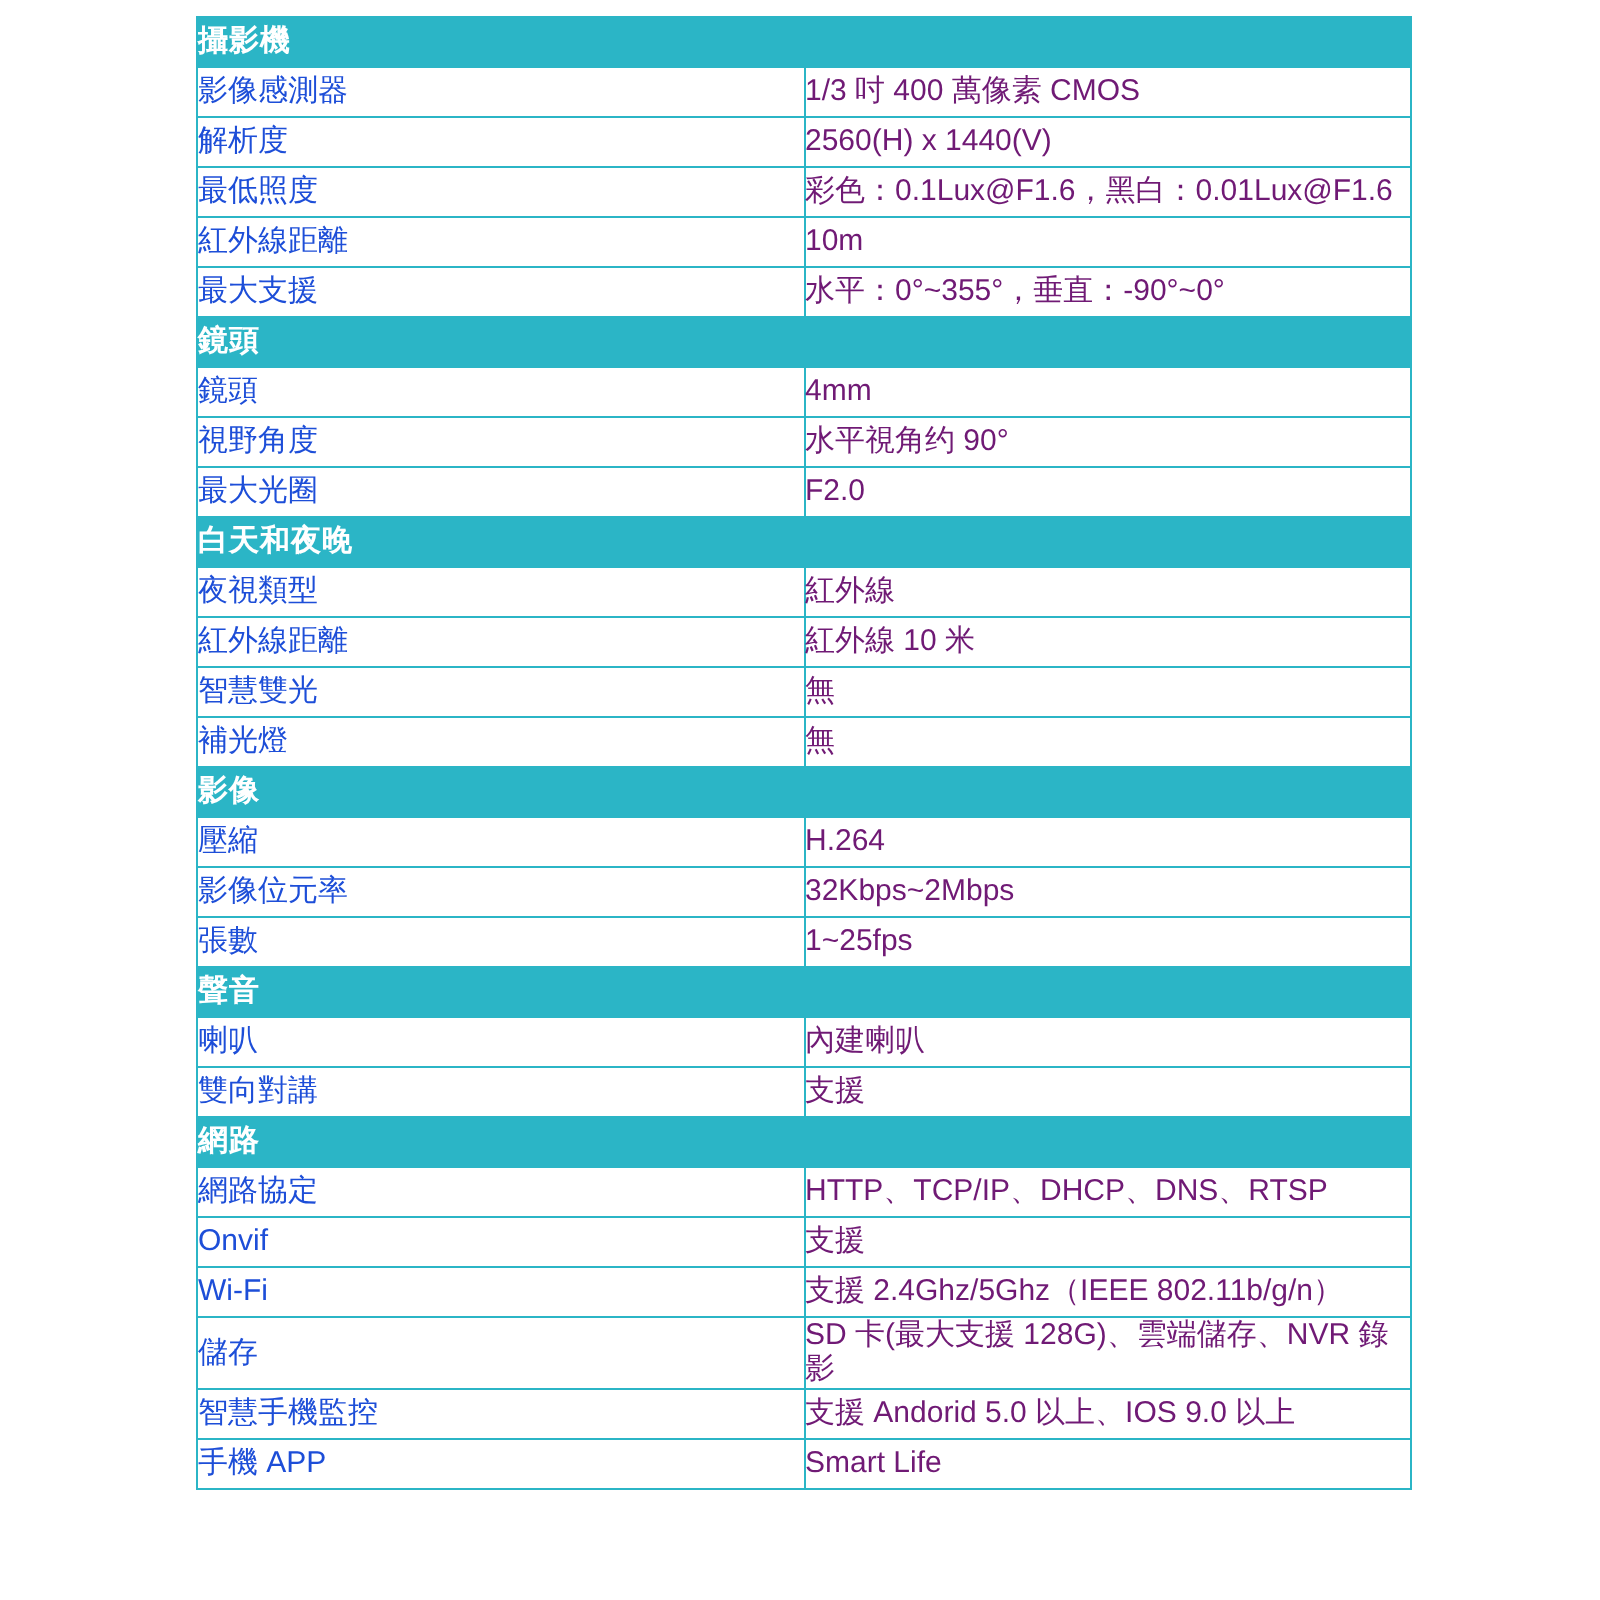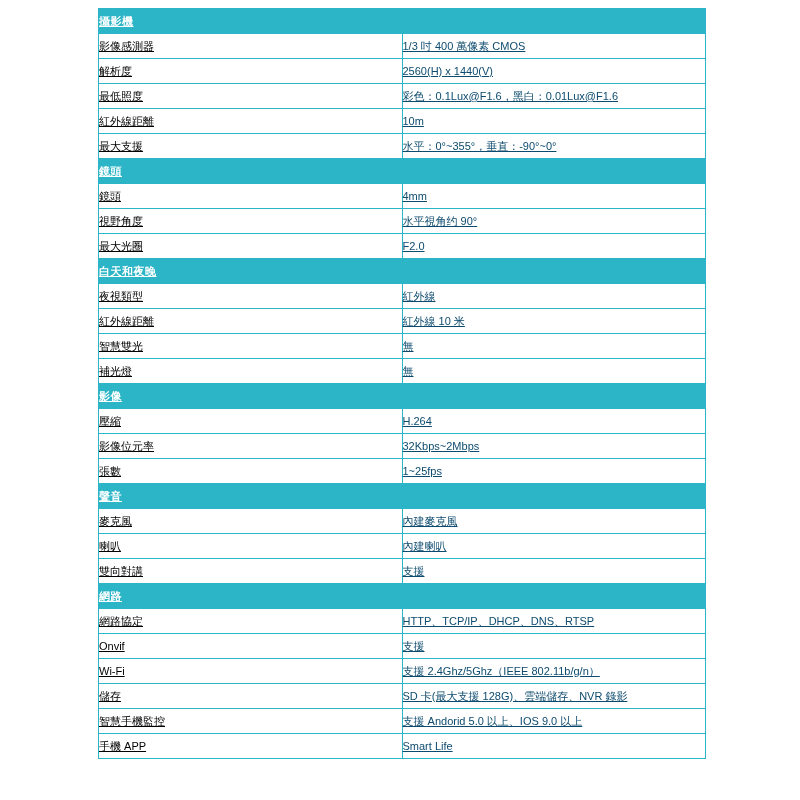--- a/index.html
+++ b/index.html
@@ -23,41 +23,40 @@
   table.spec {
     border-collapse: collapse;
     width: 100%;
     table-layout: fixed;
   }
   table.spec td {
     border: 1px solid #2bb5c6;
     padding: 0;
     height: 24px;
     vertical-align: middle;
-    font-size: 11px;
+    font-size: 15px;
     line-height: 1.15;
-    text-decoration: underline;
   }
   td.section {
     background: #2bb5c6;
     color: #ffffff;
     font-weight: bold;
     padding-left: 7px;
     height: 20px;
     font-size: 12.5px;
     letter-spacing: 0.5px;
   }
   td.label {
     width: 172px;
     padding-left: 7px;
-    color: #000000;
+    color: #1d4ed8;
   }
   td.value {
     padding-left: 8px;
-    color: #0c4a6e;
+    color: #701a75;
   }
 </style>
 </head>
 <body>
 
 <div id="sheet">
   <table class="spec">
     <tbody>
         <tr>
           <td class="section" colspan="2">攝影機</td>
@@ -128,24 +127,20 @@
           <td class="value">32Kbps~2Mbps</td>
         </tr>
         <tr>
           <td class="label">張數</td>
           <td class="value">1~25fps</td>
         </tr>
         <tr>
           <td class="section" colspan="2">聲音</td>
         </tr>
         <tr>
-          <td class="label">麥克風</td>
-          <td class="value">內建麥克風</td>
-        </tr>
-        <tr>
           <td class="label">喇叭</td>
           <td class="value">內建喇叭</td>
         </tr>
         <tr>
           <td class="label">雙向對講</td>
           <td class="value">支援</td>
         </tr>
         <tr>
           <td class="section" colspan="2">網路</td>
         </tr>

